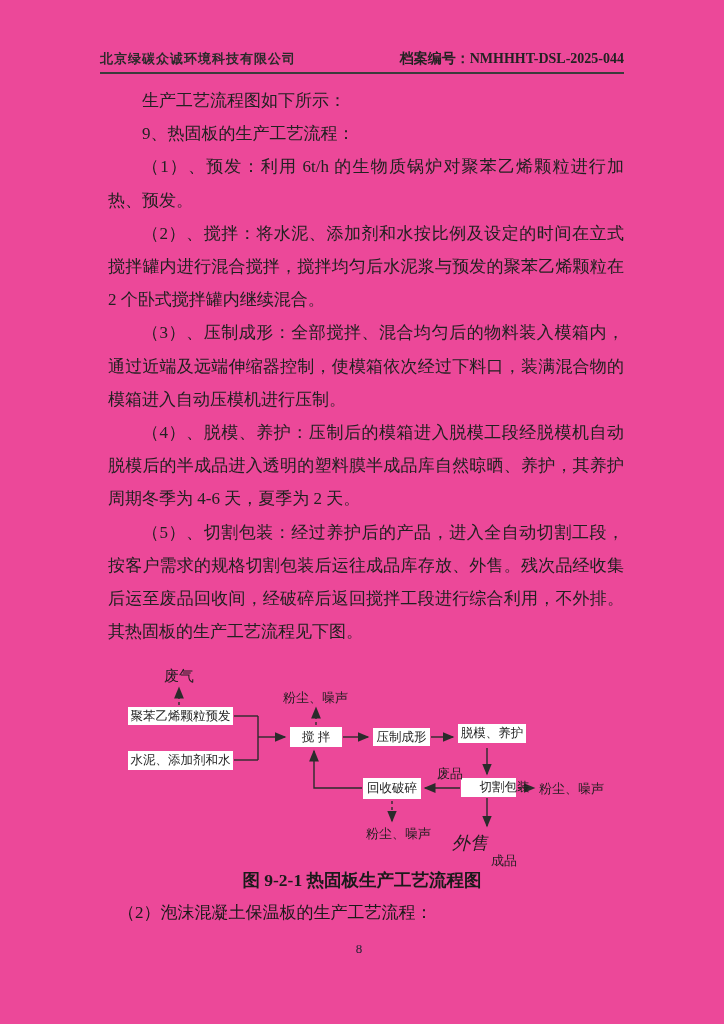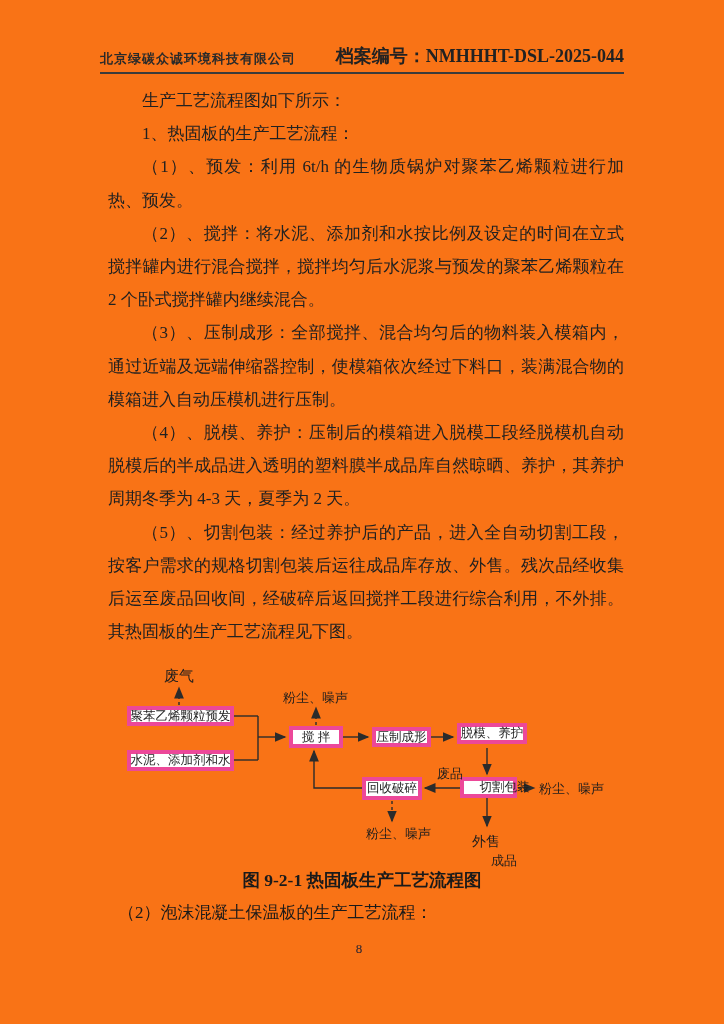--- a/index.html
+++ b/index.html
@@ -4,49 +4,49 @@
 <style>
   * { margin: 0; padding: 0; box-sizing: border-box; }
   html, body { width: 724px; height: 1024px; }
   body {
     background: #ffffff;
     font-family: "Liberation Serif", "DejaVu Serif", serif;
     color: #1f1f1f;
     position: relative;
     overflow: hidden;
   }
-  .page { position: absolute; inset: 0; background: #f97316; }
+  .page { position: absolute; inset: 0; background: #ec4899; }
 
   
   .header {
     position: absolute;
     left: 100px; top: 50px; width: 524px; height: 24px;
     display: flex; justify-content: space-between; align-items: flex-end;
     border-bottom: 2px solid #3b3b3b;
     padding-bottom: 4px;
   }
   .header .company { font-size: 13px; font-weight: 600; letter-spacing: 1px; color: #2a2a2a; }
-  .header .docno  { font-size: 18px; font-weight: 700; color: #222; }
+  .header .docno  { font-size: 14px; font-weight: 700; color: #222; }
 
   
   .body-text {
     position: absolute;
     left: 108px; top: 84px; width: 516px;
     font-size: 17px; line-height: 33.2px;
     text-align: justify;
     color: #212121;
   }
   .body-text p { text-indent: 2em; }
 
   
   .flowchart { position: absolute; left: 0; top: 655px; width: 724px; height: 200px; }
   .flowchart svg { position: absolute; left: 0; top: 0; pointer-events: none; }
   .fc-box {
     position: absolute;
-    border: 4px solid #ec4899;
+    border: 1px solid #ec4899;
     background: #fff;
     font-size: 12.5px; line-height: 1;
     display: flex; align-items: center; justify-content: center;
     white-space: nowrap; color: #1d1d1d;
     font-family: "Liberation Sans", "DejaVu Sans", sans-serif;
   }
   .fc-label {
     position: absolute;
     font-size: 13px; line-height: 1; white-space: nowrap; color: #1d1d1d;
     font-family: "Liberation Sans", "DejaVu Sans", sans-serif;
@@ -71,25 +71,25 @@
 
 <div class="page">
 
   <div class="header">
     <span class="company">北京绿碳众诚环境科技有限公司</span>
     <span class="docno">档案编号：NMHHHT-DSL-2025-044</span>
   </div>
 
   <div class="body-text">
     <p>生产工艺流程图如下所示：</p>
-    <p>1、热固板的生产工艺流程：</p>
+    <p>9、热固板的生产工艺流程：</p>
     <p>（1）、预发：利用 6t/h 的生物质锅炉对聚苯乙烯颗粒进行加热、预发。</p>
     <p>（2）、搅拌：将水泥、添加剂和水按比例及设定的时间在立式搅拌罐内进行混合搅拌，搅拌均匀后水泥浆与预发的聚苯乙烯颗粒在 2 个卧式搅拌罐内继续混合。</p>
     <p>（3）、压制成形：全部搅拌、混合均匀后的物料装入模箱内，通过近端及远端伸缩器控制，使模箱依次经过下料口，装满混合物的模箱进入自动压模机进行压制。</p>
-    <p>（4）、脱模、养护：压制后的模箱进入脱模工段经脱模机自动脱模后的半成品进入透明的塑料膜半成品库自然晾晒、养护，其养护周期冬季为 4-3 天，夏季为 2 天。</p>
+    <p>（4）、脱模、养护：压制后的模箱进入脱模工段经脱模机自动脱模后的半成品进入透明的塑料膜半成品库自然晾晒、养护，其养护周期冬季为 4-6 天，夏季为 2 天。</p>
     <p>（5）、切割包装：经过养护后的产品，进入全自动切割工段，按客户需求的规格切割包装后运往成品库存放、外售。残次品经收集后运至废品回收间，经破碎后返回搅拌工段进行综合利用，不外排。其热固板的生产工艺流程见下图。</p>
   </div>
 
   <div class="flowchart">
     <svg width="724" height="200" viewBox="0 0 724 200">
       <defs>
         <marker id="arr" markerWidth="9" markerHeight="7" refX="7.5" refY="3.5" orient="auto">
           <path d="M0,0 L8.5,3.5 L0,7 Z" fill="#2b2b2b"></path>
         </marker>
       </defs>
@@ -131,21 +131,21 @@
     <div class="fc-box" style="left:372px; top:72px; width:59px; height:20px;">压制成形</div>
     <div class="fc-box" style="left:457px; top:68px; width:70px; height:21px;">脱模、养护</div>
     <div class="fc-box" style="left:460px; top:122px; width:57px; height:21px;padding-left:32px;">切割包装</div>
     <div class="fc-box" style="left:362px; top:122px; width:60px; height:23px;">回收破碎</div>
 
     <div class="fc-label" style="left:164px; top:13px; font-size:15px;">废气</div>
     <div class="fc-label" style="left:283px; top:36px;">粉尘、噪声</div>
     <div class="fc-label" style="left:437px; top:112px;">废品</div>
     <div class="fc-label" style="left:539px; top:127px;">粉尘、噪声</div>
     <div class="fc-label" style="left:491px; top:151px;margin-top:48px;">成品</div>
-    <div class="fc-label" style="left:472px; top:179px; font-size:14px;">外售</div>
+    <div class="fc-label" style="left:452px; top:179px; font-size:18px;font-style:italic;">外售</div>
     <div class="fc-label" style="left:366px; top:172px;">粉尘、噪声</div>
   </div>
 
   <div class="caption">图 9-2-1 热固板生产工艺流程图</div>
 
   <div class="subheading">（2）泡沫混凝土保温板的生产工艺流程：</div>
 
   <div class="page-number">8</div>
 
 </div>

